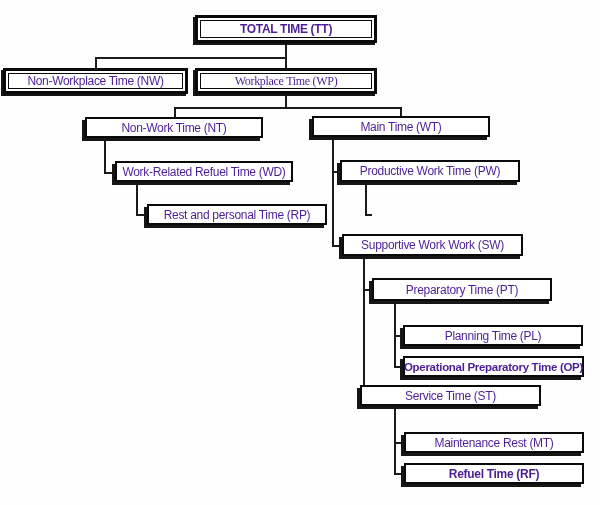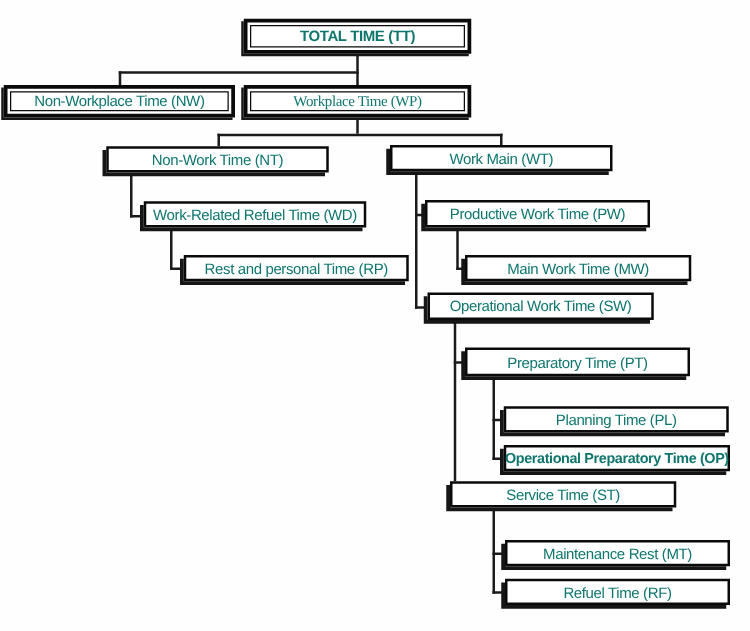--- a/index.html
+++ b/index.html
@@ -1,18 +1,18 @@
 <!DOCTYPE html>
 <html><head>
 <meta charset="utf-8">
 <style>
   html,body{margin:0;padding:0;background:#ffffff;}
   .canvas{
     position:relative;width:600px;height:505px;background:#fefefe;
-    font-family:"Liberation Sans",sans-serif;color:#0f766e;overflow:hidden;
+    font-family:"Liberation Sans",sans-serif;color:#4c1d95;overflow:hidden;
   }
   .line{position:absolute;background:#1b1b1b;}
   .node{
     position:absolute;box-sizing:border-box;background:#ffffff;
     border:2px solid #0a0a0a;box-shadow:-3px 3px 0 #161616;
     display:flex;align-items:center;justify-content:center;
     font-size:12px;letter-spacing:-0.3px;white-space:nowrap;
   }
   .node2{
     position:absolute;box-sizing:border-box;background:#ffffff;
@@ -62,26 +62,25 @@
     <div class="in bold">TOTAL TIME (TT)</div>
   </div>
   <div class="node2" style="left:3px;top:68px;width:185px;height:26px;">
     <div class="in">Non-Workplace Time (NW)</div>
   </div>
   <div class="node2" style="left:195px;top:68px;width:182px;height:26px;font-family:Liberation Serif, serif;">
     <div class="in">Workplace Time (WP)</div>
   </div>
 
   <div class="node" style="left:85px;top:117px;width:178px;height:21px;">Non-Work Time (NT)</div>
-  <div class="node" style="left:312px;top:116px;width:178px;height:21px;">Work Main (WT)</div>
+  <div class="node" style="left:312px;top:116px;width:178px;height:21px;">Main Time (WT)</div>
   <div class="node" style="left:115px;top:161px;width:178px;height:21px;">Work-Related Refuel Time (WD)</div>
   <div class="node" style="left:147px;top:204px;width:180px;height:21px;">Rest and personal Time (RP)</div>
   <div class="node" style="left:340px;top:160px;width:180px;height:22px;">Productive Work Time (PW)</div>
-  <div class="node" style="left:372px;top:204px;width:181px;height:21px;">Main Work Time (MW)</div>
-  <div class="node" style="left:342px;top:234px;width:181px;height:22px;">Operational Work Time (SW)</div>
+  <div class="node" style="left:342px;top:234px;width:181px;height:22px;">Supportive Work Work (SW)</div>
   <div class="node" style="left:372px;top:278px;width:180px;height:23px;">Preparatory Time (PT)</div>
   <div class="node" style="left:403px;top:325px;width:180px;height:21px;">Planning Time (PL)</div>
   <div class="node" style="left:403px;top:356px;width:181px;height:21px;font-size:11.5px;font-weight:bold;">Operational Preparatory Time (OP)</div>
   <div class="node" style="left:360px;top:385px;width:181px;height:21px;">Service Time (ST)</div>
   <div class="node" style="left:404px;top:432px;width:180px;height:21px;">Maintenance Rest (MT)</div>
-  <div class="node" style="left:404px;top:463px;width:180px;height:21px;">Refuel Time (RF)</div>
+  <div class="node" style="left:404px;top:463px;width:180px;height:21px;font-weight:bold;">Refuel Time (RF)</div>
 
 </div>
 
 </body></html>

